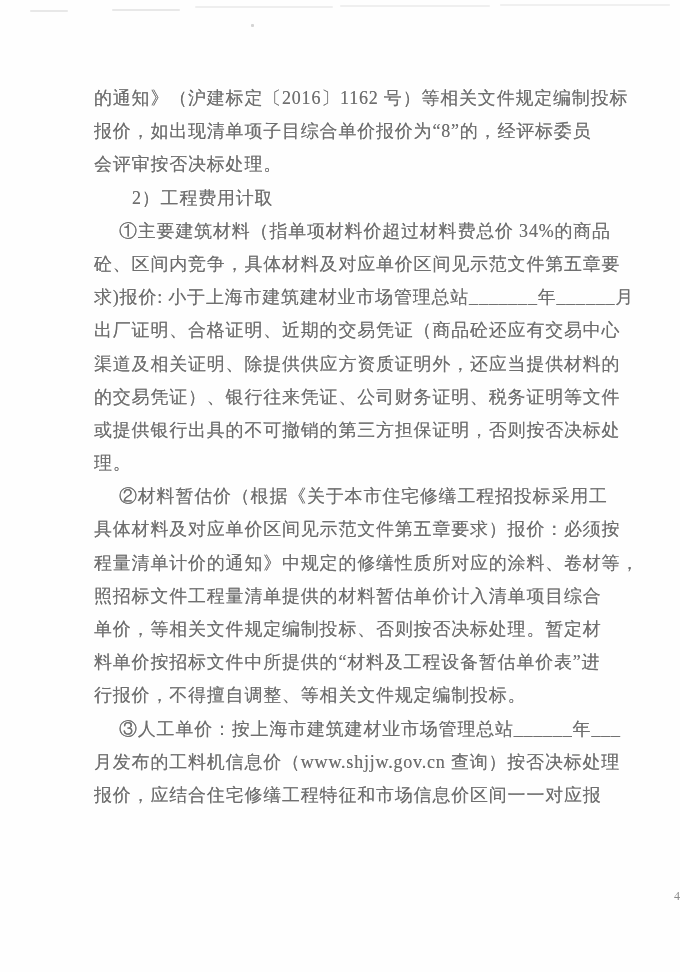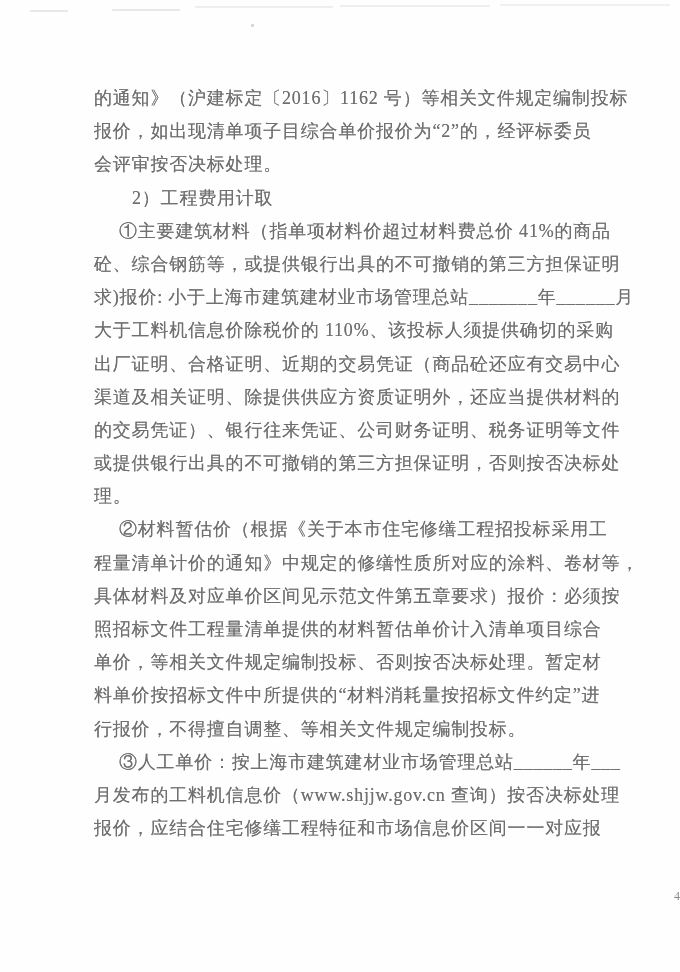--- a/index.html
+++ b/index.html
@@ -61,38 +61,37 @@
 
   <div class="scan-artifact" style="left:30px; top:10px; width:38px; height:2px;"></div>
   <div class="scan-artifact" style="left:112px; top:9px; width:68px; height:2px;"></div>
   <div class="scan-artifact" style="left:195px; top:6px; width:138px; height:2px; opacity:0.6;"></div>
   <div class="scan-artifact" style="left:340px; top:5px; width:150px; height:2px; opacity:0.55;"></div>
   <div class="scan-artifact" style="left:500px; top:4px; width:170px; height:2px; opacity:0.5;"></div>
   <div class="scan-artifact" style="left:251px; top:24px; width:3px; height:3px; background:#c9c9c9;"></div>
 
   <div class="body-text">
       <div class="line">的通知》（沪建标定〔2016〕1162 号）等相关文件规定编制投标</div>
-      <div class="line">报价，如出现清单项子目综合单价报价为“2”的，经评标委员</div>
+      <div class="line">报价，如出现清单项子目综合单价报价为“8”的，经评标委员</div>
       <div class="line">会评审按否决标处理。</div>
       <div class="line indent-2">2）工程费用计取</div>
-      <div class="line indent-1">①主要建筑材料（指单项材料价超过材料费总价 41%的商品</div>
-      <div class="line">砼、综合钢筋等，或提供银行出具的不可撤销的第三方担保证明</div>
+      <div class="line indent-1">①主要建筑材料（指单项材料价超过材料费总价 34%的商品</div>
+      <div class="line">砼、区间内竞争，具体材料及对应单价区间见示范文件第五章要</div>
       <div class="line">求)报价: 小于上海市建筑建材业市场管理总站_______年______月</div>
-      <div class="line">大于工料机信息价除税价的 110%、该投标人须提供确切的采购</div>
       <div class="line">出厂证明、合格证明、近期的交易凭证（商品砼还应有交易中心</div>
       <div class="line">渠道及相关证明、除提供供应方资质证明外，还应当提供材料的</div>
       <div class="line">的交易凭证）、银行往来凭证、公司财务证明、税务证明等文件</div>
       <div class="line">或提供银行出具的不可撤销的第三方担保证明，否则按否决标处</div>
       <div class="line">理。</div>
       <div class="line indent-1">②材料暂估价（根据《关于本市住宅修缮工程招投标采用工</div>
+      <div class="line">具体材料及对应单价区间见示范文件第五章要求）报价：必须按</div>
       <div class="line">程量清单计价的通知》中规定的修缮性质所对应的涂料、卷材等，</div>
-      <div class="line">具体材料及对应单价区间见示范文件第五章要求）报价：必须按</div>
       <div class="line">照招标文件工程量清单提供的材料暂估单价计入清单项目综合</div>
       <div class="line">单价，等相关文件规定编制投标、否则按否决标处理。暂定材</div>
-      <div class="line">料单价按招标文件中所提供的“材料消耗量按招标文件约定”进</div>
+      <div class="line">料单价按招标文件中所提供的“材料及工程设备暂估单价表”进</div>
       <div class="line">行报价，不得擅自调整、等相关文件规定编制投标。</div>
       <div class="line indent-1">③人工单价：按上海市建筑建材业市场管理总站______年___</div>
       <div class="line">月发布的工料机信息价（www.shjjw.gov.cn 查询）按否决标处理</div>
       <div class="line">报价，应结合住宅修缮工程特征和市场信息价区间一一对应报</div>
     </div>
 
   <div class="footer">48</div>
 </div>
 
 </body></html>

